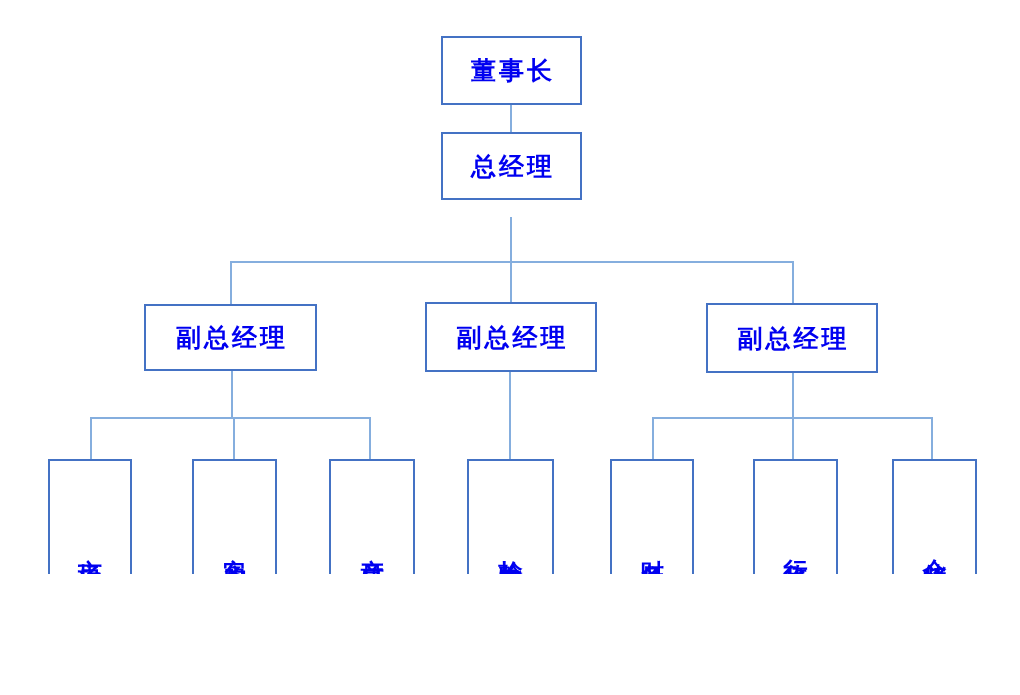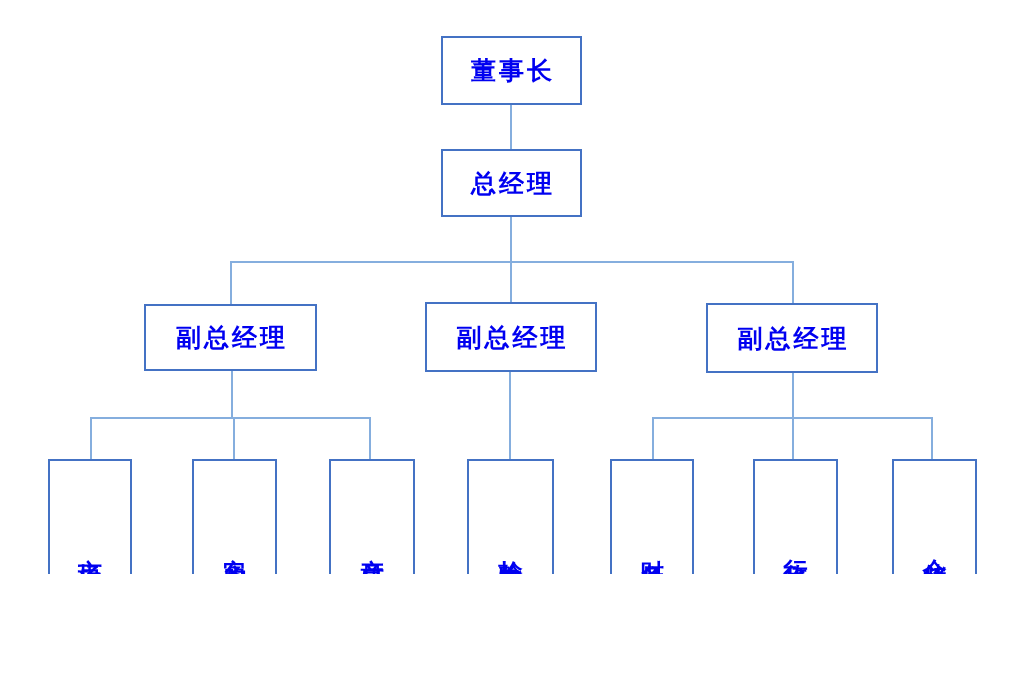--- a/index.html
+++ b/index.html
@@ -74,21 +74,21 @@
   <div class="conn v" style="left:509px; top:372px; height:87px;"></div>
 
   <div class="conn v" style="left:792px; top:373px; height:46px;"></div>
   <div class="conn h" style="left:652px; top:417px; width:281px;"></div>
   <div class="conn v" style="left:652px; top:417px; height:42px;"></div>
   <div class="conn v" style="left:792px; top:417px; height:42px;"></div>
   <div class="conn v" style="left:931px; top:417px; height:42px;"></div>
 
   <div class="node h-text" style="left:441px; top:36px; width:141px; height:69px;">董事长</div>
 
-  <div class="node h-text" style="left:441px; top:149px; width:141px; height:68px;">总经理</div>
+  <div class="node h-text" style="left:441px; top:132px; width:141px; height:68px;">总经理</div>
 
   <div class="node h-text" style="left:144px; top:304px; width:173px; height:67px;">副总经理</div>
   <div class="node h-text" style="left:425px; top:302px; width:172px; height:70px;">副总经理</div>
   <div class="node h-text" style="left:706px; top:303px; width:172px; height:70px;">副总经理</div>
 
   <div class="node v-text" style="left:48px; top:459px; width:84px; height:186px;">市场运营部</div>
   <div class="node v-text" style="left:192px; top:459px; width:85px; height:186px;">客户服务部</div>
   <div class="node v-text" style="left:329px; top:459px; width:86px; height:186px;">产品研发部</div>
   <div class="node v-text" style="left:467px; top:459px; width:87px; height:186px; letter-spacing:4px;">检验检测中心</div>
   <div class="node v-text" style="left:610px; top:459px; width:84px; height:186px;">财务清算部</div>

